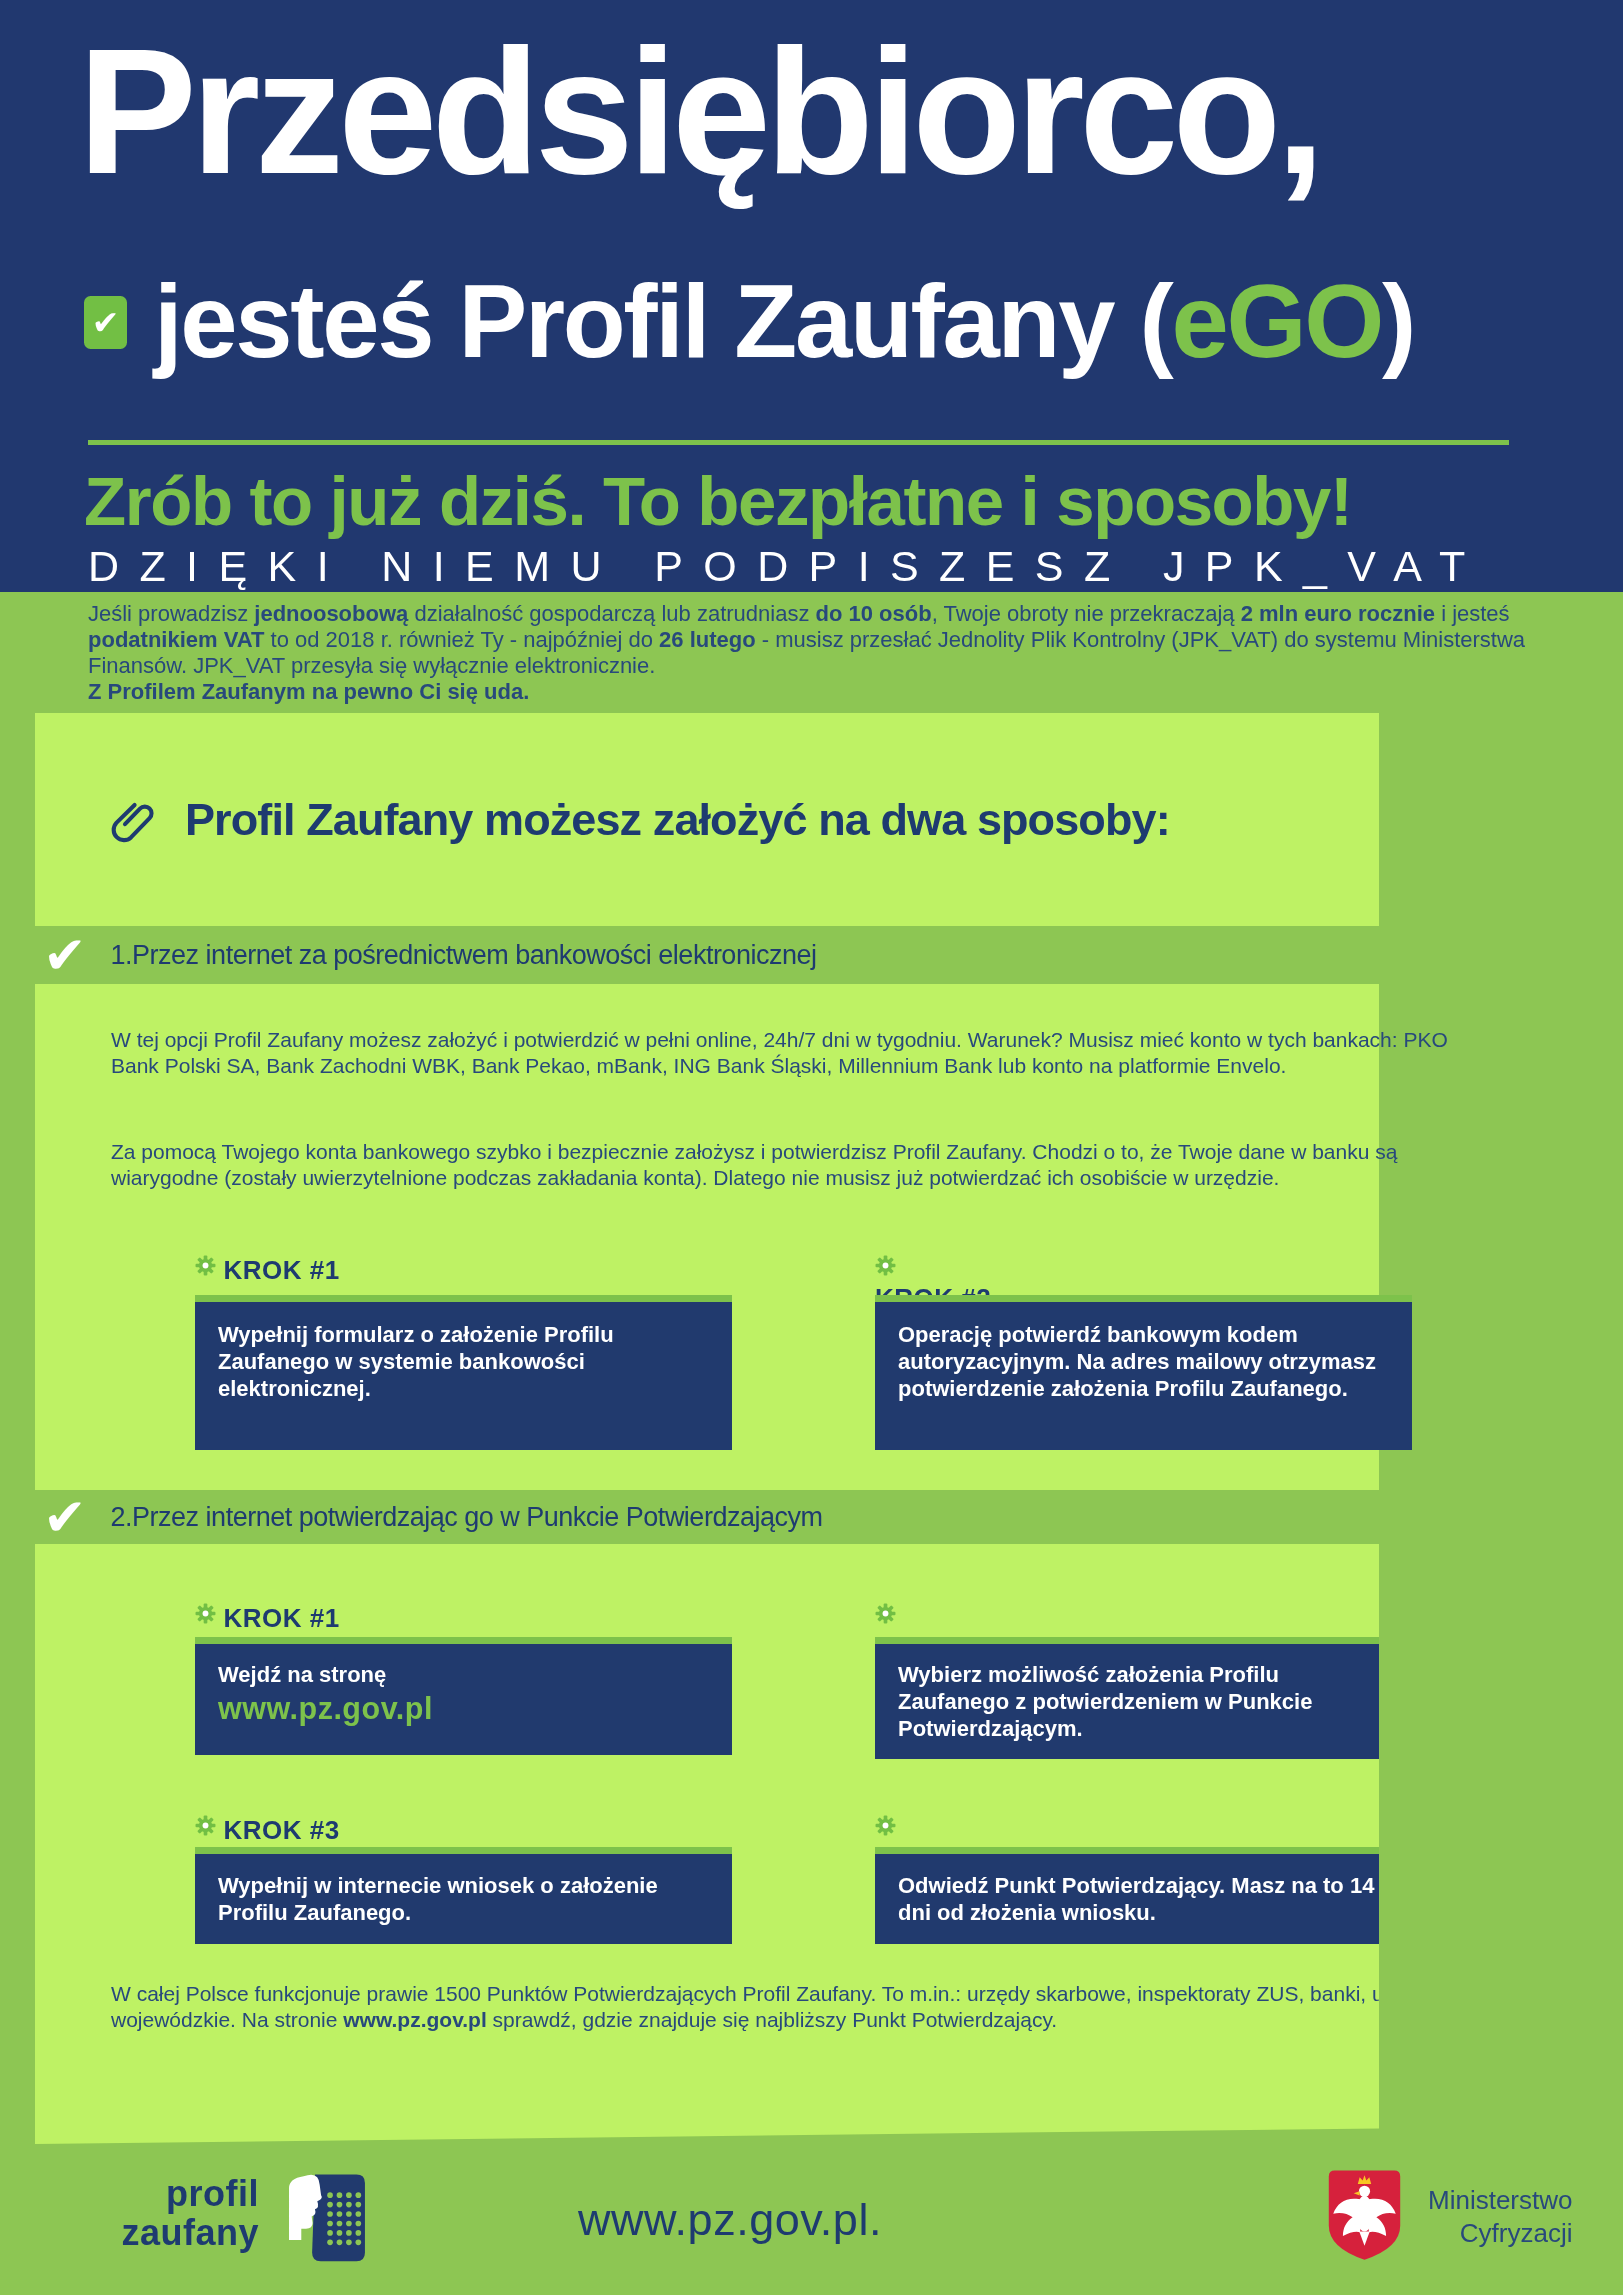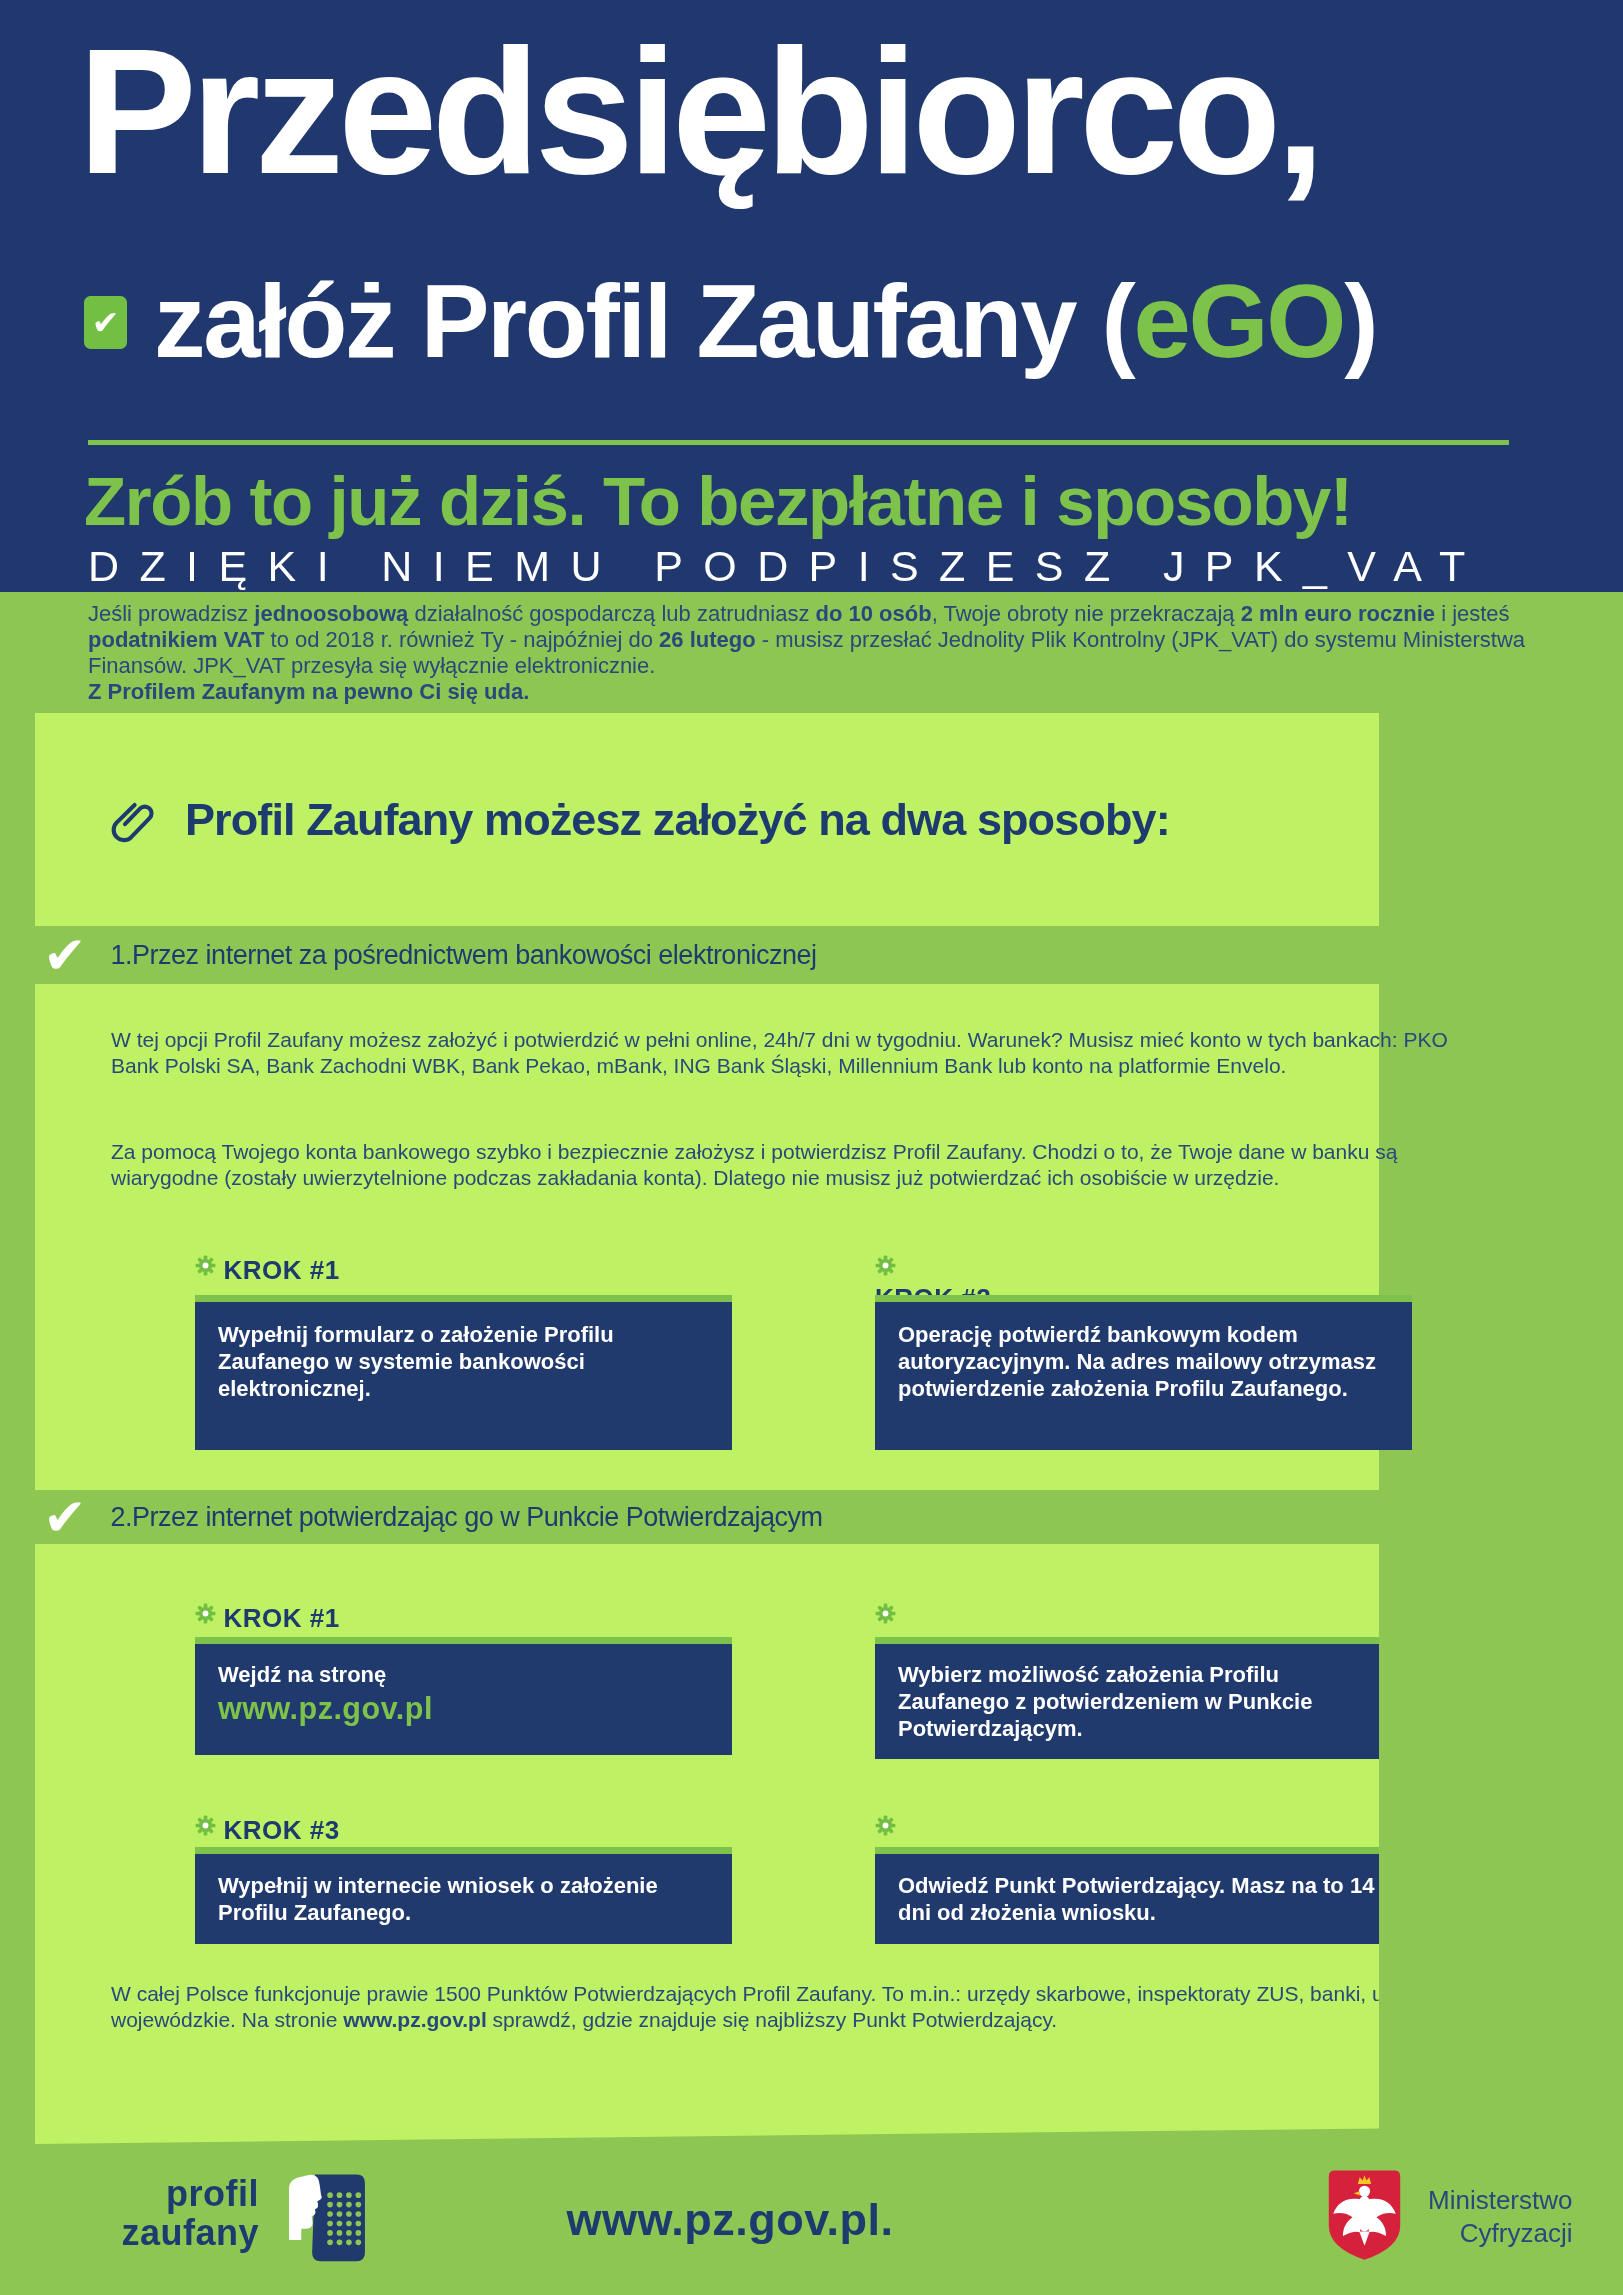--- a/index.html
+++ b/index.html
@@ -90,37 +90,37 @@
   .note{position:absolute;left:76px;top:437px;width:1425px;margin:0;font-size:21px;line-height:26px;color:#28497C;}
 
   
   .logo-text{
     position:absolute;left:69px;top:2174px;width:190px;text-align:right;
     color:#1E3B70;font-weight:bold;font-size:36px;line-height:39px;letter-spacing:0.5px;
   }
   .logo-icon{position:absolute;left:275px;top:2165px;}
   .footer-url{
     position:absolute;left:0;top:2194px;width:1460px;text-align:center;
-    font-size:45px;font-weight:bold;color:#1E3B70;letter-spacing:0.5px;
+    font-size:45px;font-weight:normal;color:#1E3B70;letter-spacing:0.5px;
   }
   .emblem{position:absolute;left:1327px;top:2169px;display:flex;align-items:center;gap:26px;}
   .ministry{color:#28497C;font-size:26px;line-height:33px;text-align:right;}
 </style>
 </head>
 <body>
 
 <div class="page">
 
   <header class="hero">
     <div class="hero-title">Przedsiębiorco,</div>
     <div class="hero-sub">
       <span class="checkbox">
         <span class="chk">✔</span>
       </span>
-      <span class="hero-sub-text"><span>załóż Profil Zaufany (</span><span class="g">eGO</span><span>)</span></span>
+      <span class="hero-sub-text"><span>jesteś Profil Zaufany (</span><span class="g">eGO</span><span>)</span></span>
     </div>
     <div class="hero-line"></div>
     <div class="hero-tagline">Zrób to już dziś. To bezpłatne i sposoby!</div>
     <div class="hero-jpk">DZIĘKI NIEMU PODPISZESZ JPK_VAT</div>
   </header>
 
   <section class="intro">
     <p><span>Jeśli prowadzisz </span><span class="b">jednoosobową</span><span> działalność gospodarczą lub zatrudniasz </span><span class="b">do 10 osób</span><span>, Twoje obroty nie przekraczają </span><span class="b">2 mln euro rocznie</span><span> i jesteś </span><span class="b">podatnikiem VAT</span><span> to od 2018 r. również Ty - najpóźniej do </span><span class="b">26 lutego</span><span> - musisz przesłać Jednolity Plik Kontrolny (JPK_VAT) do systemu Ministerstwa Finansów. JPK_VAT przesyła się wyłącznie elektronicznie.</span></p>
     <p class="b">Z Profilem Zaufanym na pewno Ci się uda.</p>
   </section>

